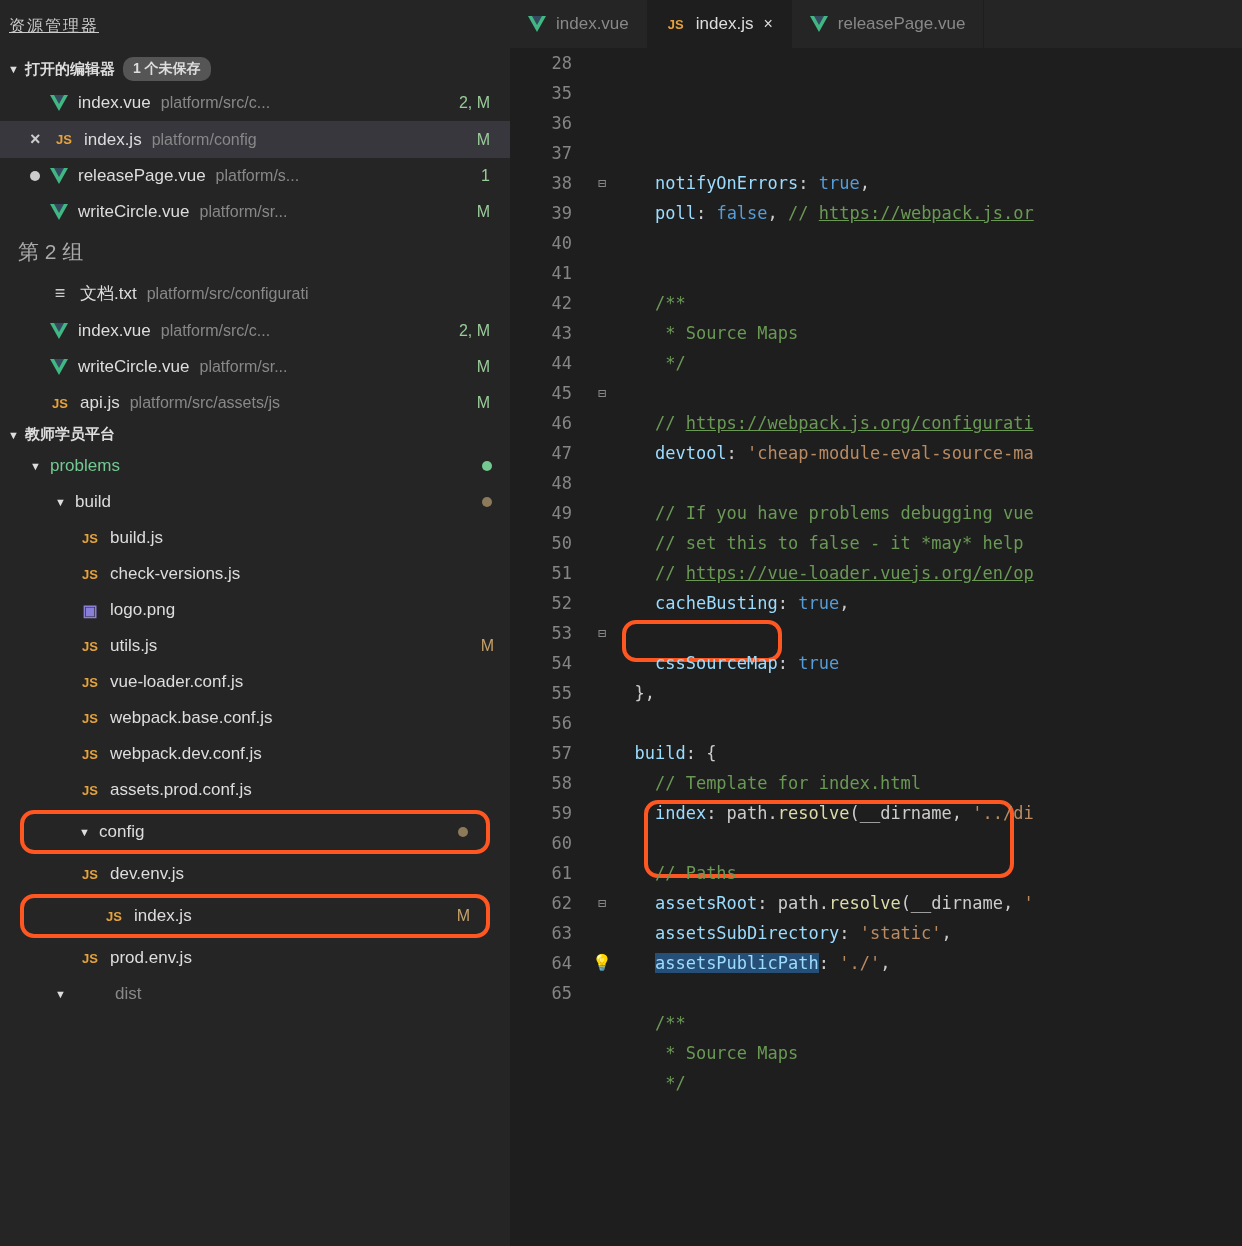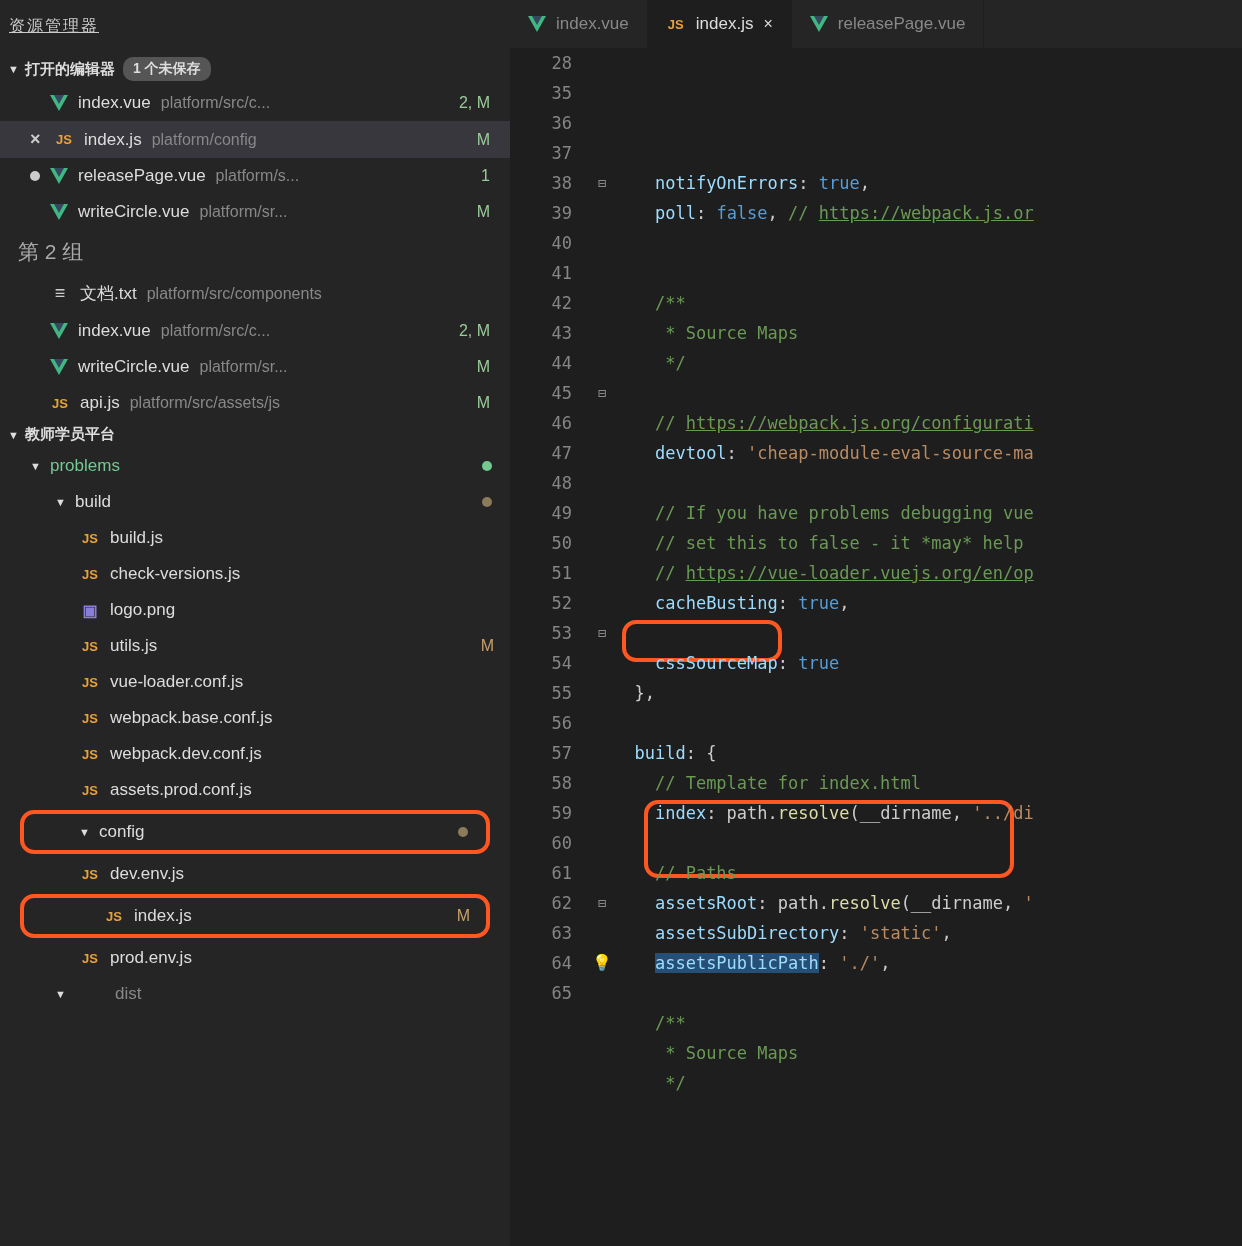--- a/index.html
+++ b/index.html
@@ -243,21 +243,21 @@
           <div class="vue-icon"></div>
           <span class="file-name">writeCircle.vue</span>
           <span class="file-path">platform/sr...</span>
           <span class="status-badge">M</span>
         </div>
         <div class="group-label">第 2 组</div>
         <div class="open-editor-row">
           <span class="dot invisible"></span>
           <span class="file-icon txt txt-icon"></span>
           <span class="file-name">文档.txt</span>
-          <span class="file-path">platform/src/components</span>
+          <span class="file-path">platform/src/configurati</span>
         </div>
         <div class="open-editor-row">
           <span class="dot invisible"></span>
           <div class="vue-icon"></div>
           <span class="file-name">index.vue</span>
           <span class="file-path">platform/src/c...</span>
           <span class="status-badge">2, M</span>
         </div>
         <div class="open-editor-row">
           <span class="dot invisible"></span>

